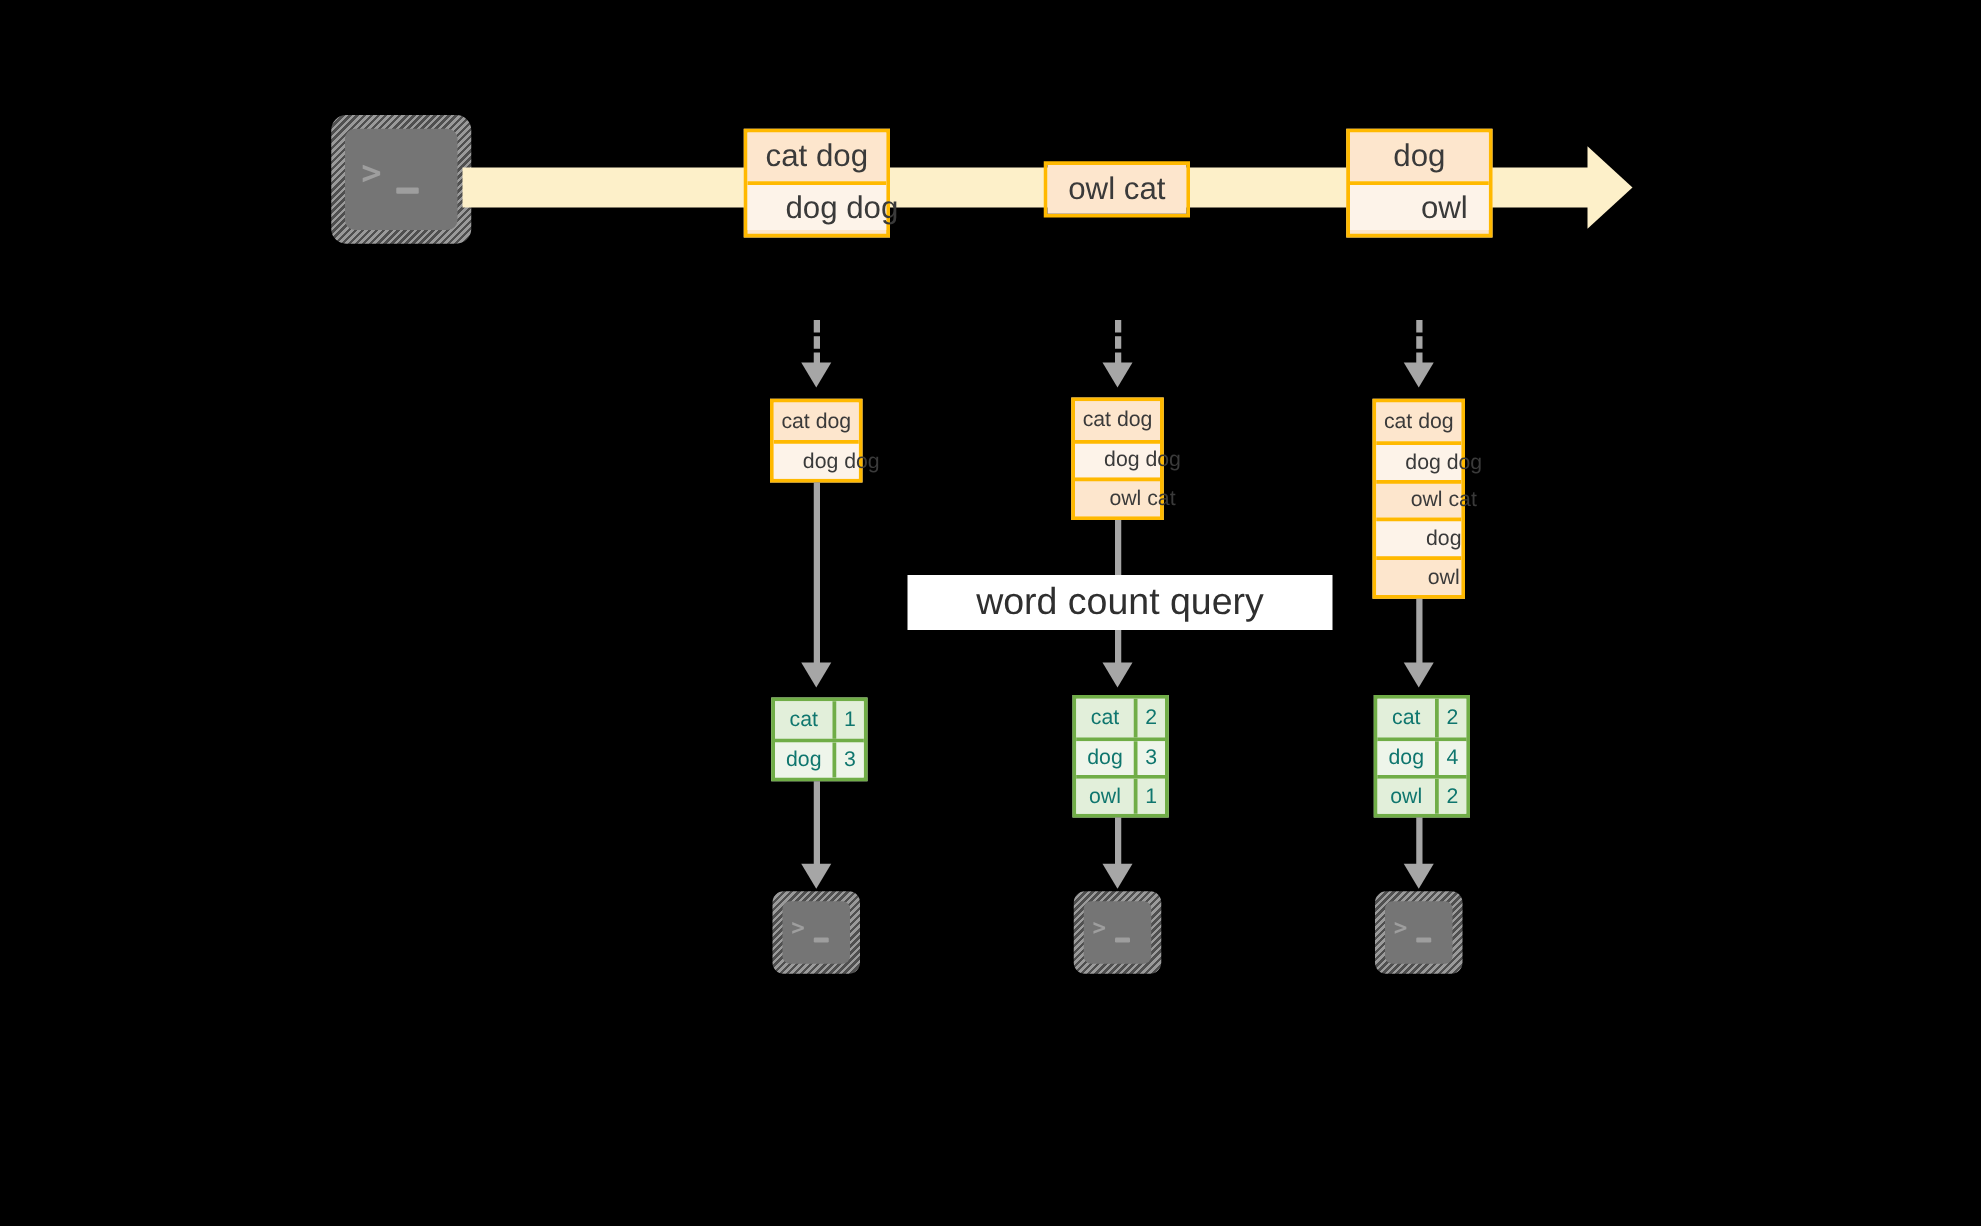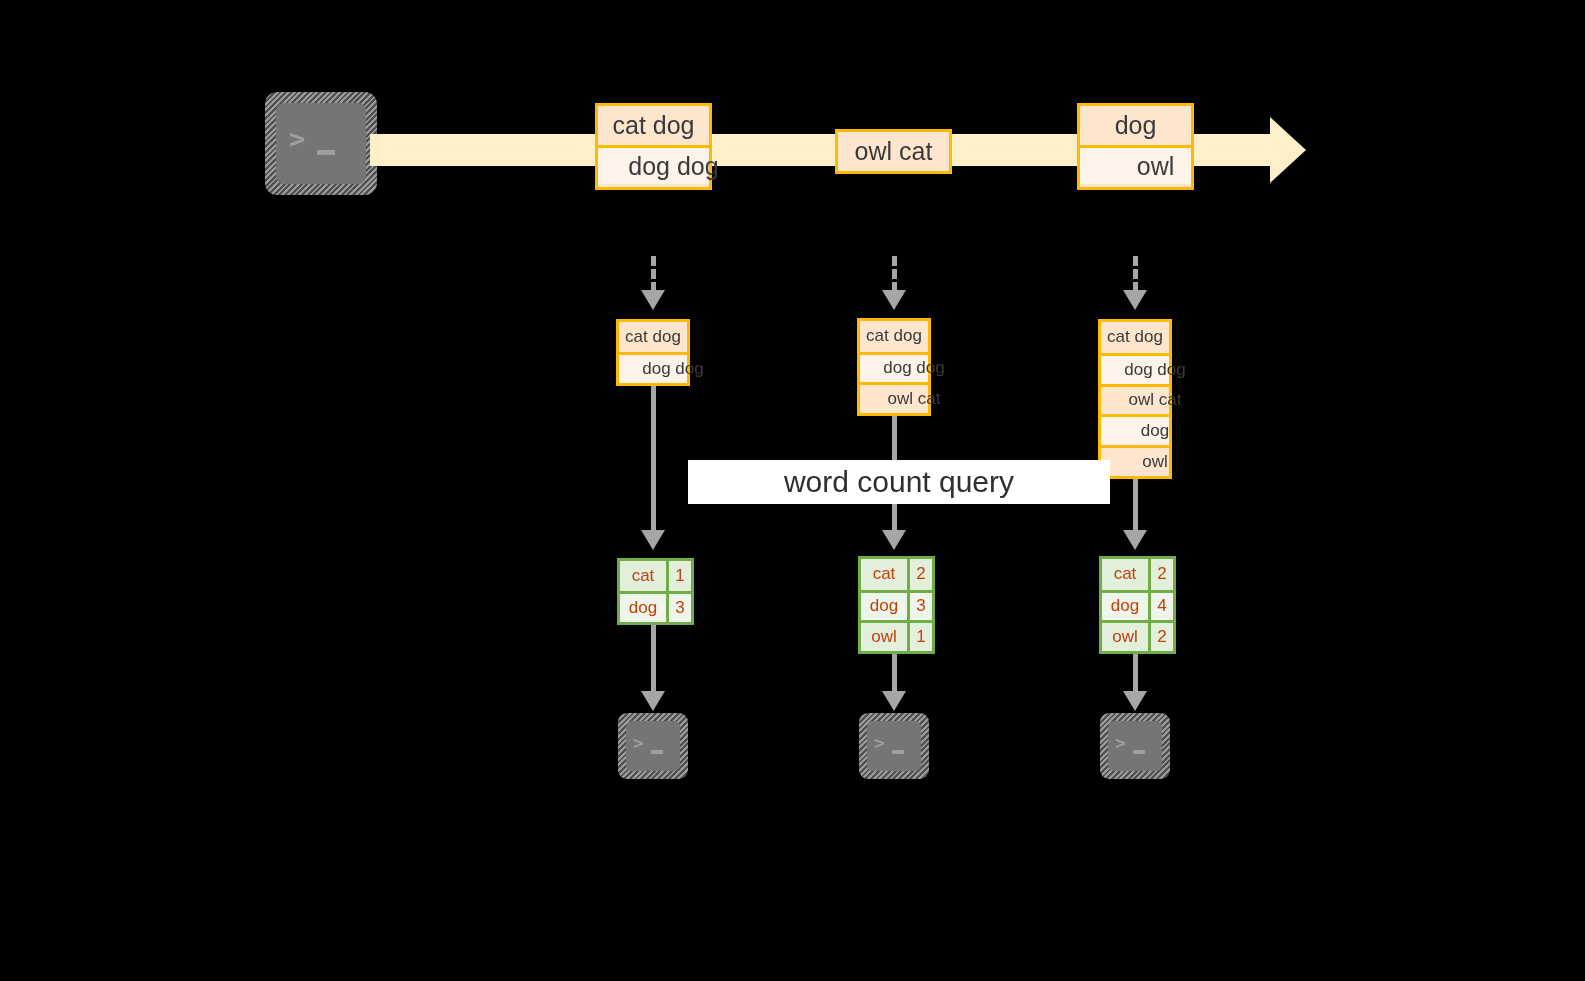--- a/index.html
+++ b/index.html
@@ -106,21 +106,21 @@
     height: 31px;
   }
   .res-row + .res-row {
     border-top: 3px solid #70ad47;
   }
   .res-word, .res-count {
     box-sizing: border-box;
     display: flex;
     align-items: center;
     justify-content: center;
-    color: #c2410c;
+    color: #0f766e;
     font-size: 17px;
     white-space: nowrap;
   }
   .res-word  { width: 48px; }
   .res-count {
     width: 26px;
     border-left: 3px solid #70ad47;
   }
   .res-row.dark  .res-word,  .res-row.dark  .res-count  { background: #e2efda; }
   .res-row.light .res-word,  .res-row.light .res-count  { background: #eef5ea; }
@@ -218,21 +218,21 @@
 
   <div class="vline" style="left:651px; top:386px; height:146px;"></div>
   <div class="vhead" style="left:641px; top:530px;"></div>
 
   <div class="vline" style="left:892px; top:416px; height:116px;"></div>
   <div class="vhead" style="left:882px; top:530px;"></div>
 
   <div class="vline" style="left:1133px; top:479px; height:53px;"></div>
   <div class="vhead" style="left:1123px; top:530px;"></div>
 
-  <div class="query-band" style="left:688px; top:460px; width:422px; height:44px;">
+  <div class="query-band" style="left:726px; top:460px; width:340px; height:44px;">
     <span class="query-label">word count query</span>
   </div>
 
   <div class="res-box" style="left:617px; top:558px; width:77px; height:67px;">
     <div class="res-row dark">
       <div class="res-word">cat</div>
       <div class="res-count">1</div>
     </div>
     <div class="res-row light">
       <div class="res-word">dog</div>

